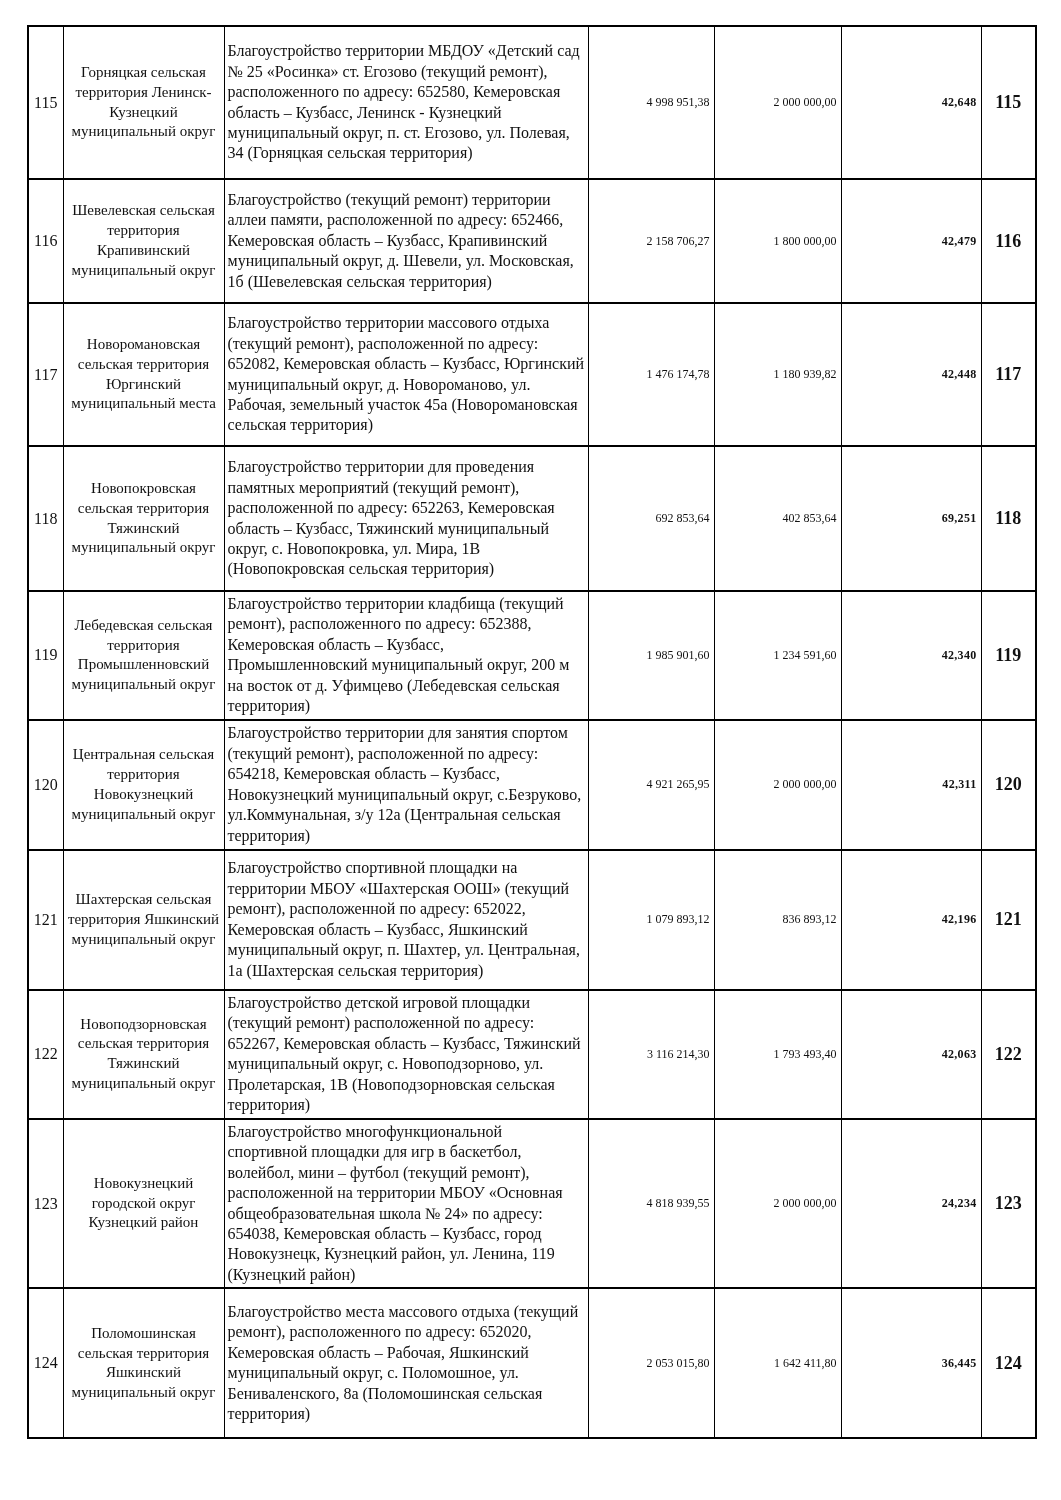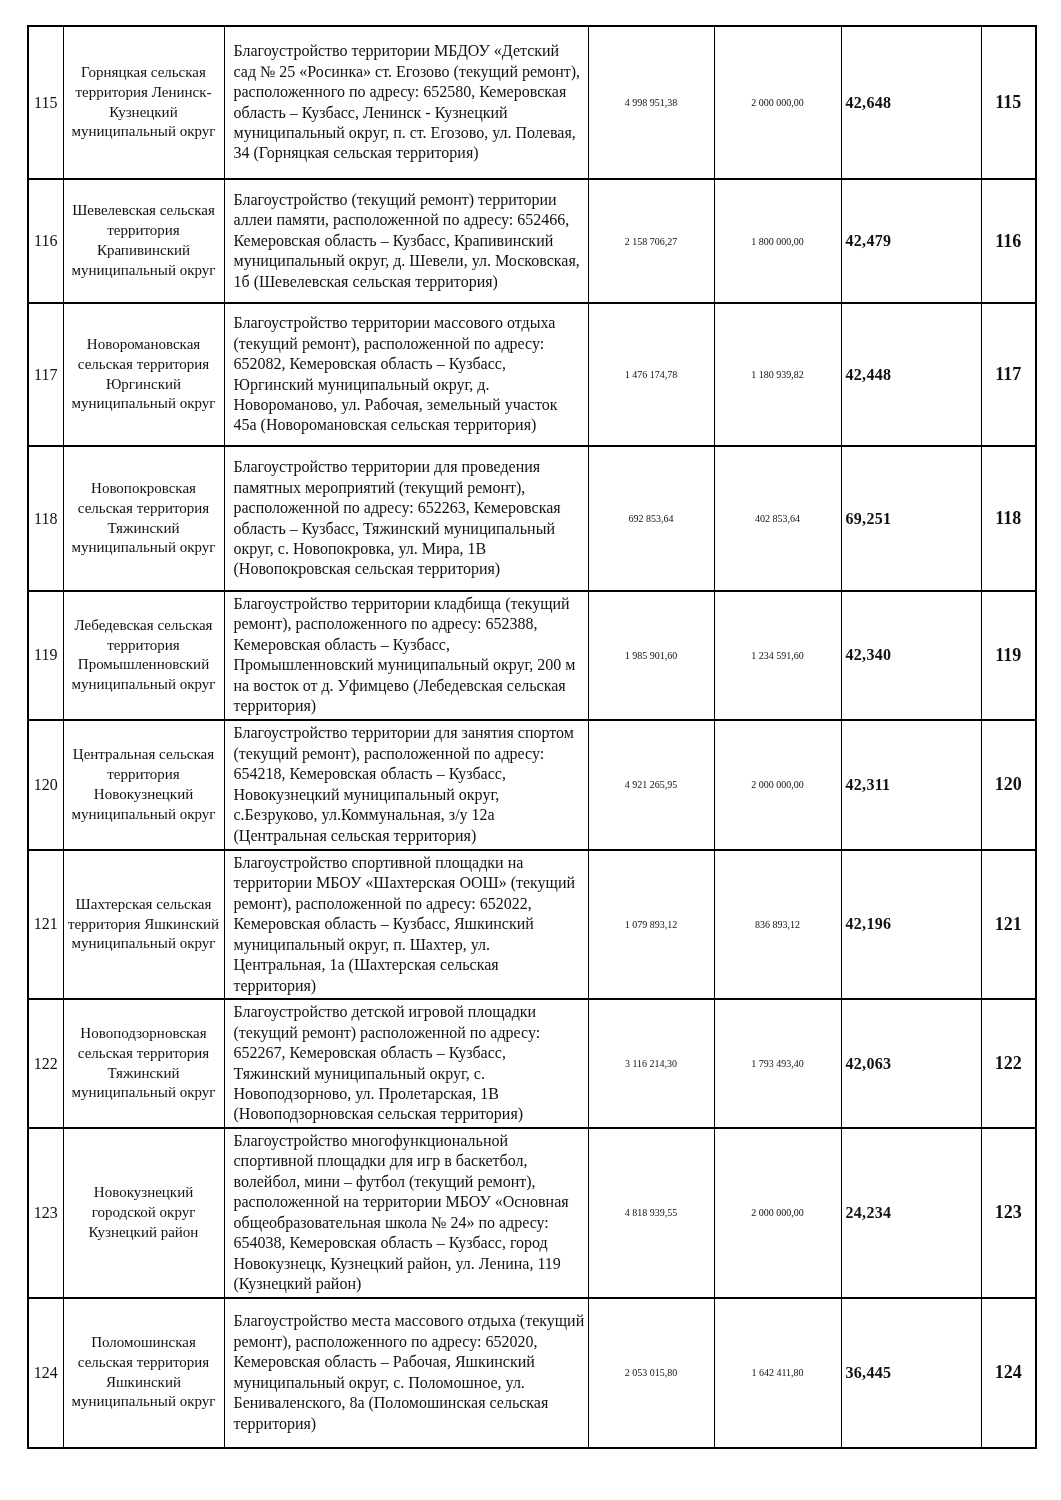--- a/index.html
+++ b/index.html
@@ -49,30 +49,30 @@
   td.territory {
     text-align: center;
     font-size: 15px;
     line-height: 1.32;
     padding: 2px 2px;
   }
   td.desc {
     text-align: left;
     font-size: 16px;
     line-height: 1.28;
-    padding: 2px 3px 2px 9px;
+    padding: 2px 3px 2px 3px;
   }
   td.amount {
-    text-align: center;
-    font-size: 10px;
+    text-align: right;
+    font-size: 12px;
     padding: 2px 4px;
   }
   td.score {
-    text-align: left;
-    font-size: 16px;
+    text-align: right;
+    font-size: 12px;
     font-weight: bold;
     padding: 6px 4px;
     letter-spacing: 0.3px;
   }
   td.num2 {
     text-align: center;
     font-size: 18px;
     font-weight: bold;
     padding: 2px 1px;
   }
@@ -118,21 +118,21 @@
     <td class="territory">Шевелевская сельская территория Крапивинский муниципальный округ</td>
     <td class="desc">Благоустройство (текущий ремонт) территории аллеи памяти, расположенной по адресу: 652466, Кемеровская область – Кузбасс, Крапивинский муниципальный округ, д. Шевели, ул. Московская, 1б (Шевелевская сельская территория)</td>
     <td class="amount">2 158 706,27</td>
     <td class="amount">1 800 000,00</td>
     <td class="score">42,479</td>
     <td class="num2">116</td>
   </tr>
 
   <tr>
     <td class="num1">117</td>
-    <td class="territory">Новоромановская сельская территория Юргинский муниципальный округ</td>
+    <td class="territory">Новоромановская сельская территория Юргинский муниципальный места</td>
     <td class="desc">Благоустройство территории массового отдыха (текущий ремонт), расположенной по адресу: 652082, Кемеровская область – Кузбасс, Юргинский муниципальный округ, д. Новороманово, ул. Рабочая, земельный участок 45а (Новоромановская сельская территория)</td>
     <td class="amount">1 476 174,78</td>
     <td class="amount">1 180 939,82</td>
     <td class="score">42,448</td>
     <td class="num2">117</td>
   </tr>
 
   <tr>
     <td class="num1">118</td>
     <td class="territory">Новопокровская сельская территория Тяжинский муниципальный округ</td>

